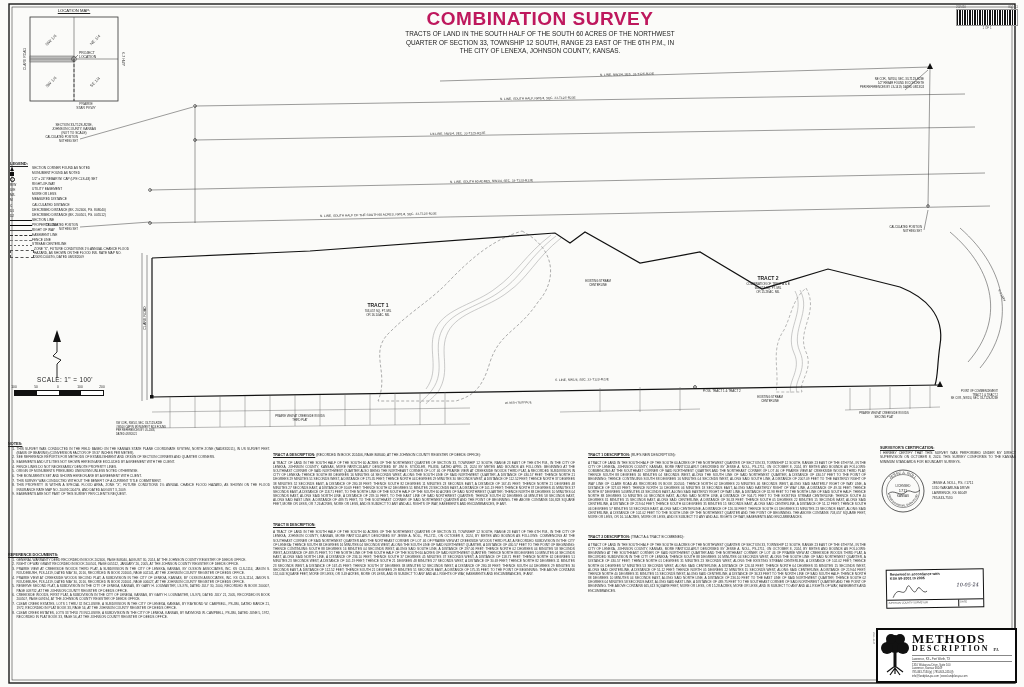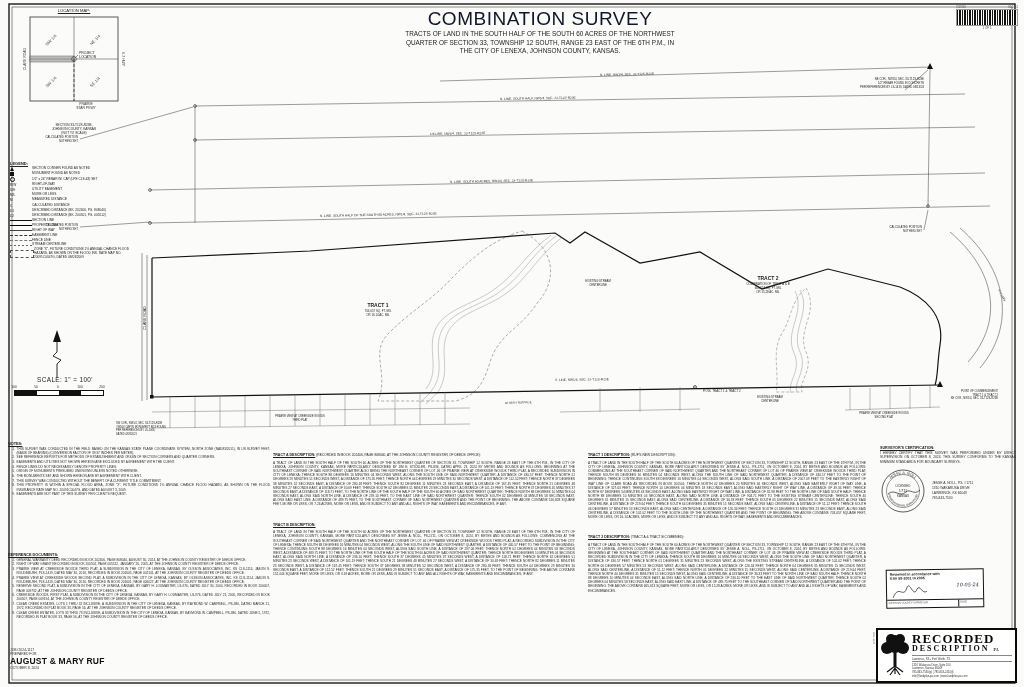--- a/index.html
+++ b/index.html
@@ -1,20 +1,20 @@
 <!DOCTYPE html>
 <html><head>
 <meta charset="utf-8">
 <style>
   html,body{margin:0;padding:0;background:#d8d6d1;font-family:"Liberation Sans",sans-serif;}
   #sheet{position:relative;width:1024px;height:687px;background:#fbfbf9;overflow:hidden;}
   .abs{position:absolute;}
   
   #titleblock{left:322px;top:8px;width:436px;text-align:center;}
-  #titleblock h1{margin:0;font-size:19px;font-weight:normal;color:#0f172a;letter-spacing:.5px;}
+  #titleblock h1{margin:0;font-size:19px;font-weight:bold;color:#be185d;letter-spacing:.5px;}
   #titleblock .sub{font-size:6.4px;color:#222;line-height:1.35;}
   
   #bcwrap{left:956px;top:5px;width:62px;}
   .bc-top{display:flex;justify-content:space-between;font-size:3px;color:#555;}
   .bars{height:15px;background:repeating-linear-gradient(90deg,#111 0 1px,#fff 1px 2px,#111 2px 4px,#fff 4px 5px);border:0.5px solid #999;}
   .bc-bot{font-size:3px;color:#555;text-align:center;}
   
   #locmap{left:16px;top:8px;width:116px;text-align:center;}
   #locmap .head{font-size:4.2px;color:#222;text-decoration:underline;}
   #locmap .caption{font-size:3.2px;color:#222;line-height:1.3;margin-top:2px;}
@@ -423,26 +423,20 @@
           <span class="li-num">7.</span>
           <span class="li-txt">CLEAR CREEK ESTATES, LOTS 1 THRU 32 INCLUSIVE, A SUBDIVISION IN THE CITY OF LENEXA, KANSAS, BY RAYMOND W. CAMPBELL, PS-380, DATED MARCH 21, 1972, RECORDED IN PLAT BOOK 33, PAGE 56, AT THE JOHNSON COUNTY REGISTER OF DEEDS OFFICE.</span>
         </div>
         <div class="nrow">
           <span class="li-num">8.</span>
           <span class="li-txt">CLEAR CREEK ESTATES, LOTS 33 THRU 73 INCLUSIVE, A SUBDIVISION IN THE CITY OF LENEXA, KANSAS, BY RAYMOND W. CAMPBELL, PS-380, DATED JUNE 5, 1972, RECORDED IN PLAT BOOK 33, PAGE 56, AT THE JOHNSON COUNTY REGISTER OF DEEDS OFFICE.</span>
         </div>
       </div>
   </div>
 
-  <div id="jobblock" class="abs">
-    <div class="j1">JOB#2024-1117</div>
-    <div class="j2">PREPARED FOR</div>
-    <div class="j3">AUGUST &amp; MARY RUF</div>
-    <div class="j4">OCTOBER 8, 2024</div>
-  </div>
 
   <div id="col1" class="abs">
     <div class="desc">
       <span class="dh">TRACT A DESCRIPTION:</span><span class="dsub"> (RECORDED IN BOOK 202406, PAGE 808040, AT THE JOHNSON COUNTY REGISTER OF DEEDS OFFICE):</span>
       <div class="dbody">A TRACT OF LAND IN THE SOUTH HALF OF THE SOUTH 60 ACRES OF THE NORTHWEST QUARTER OF SECTION 33, TOWNSHIP 12 SOUTH, RANGE 23 EAST OF THE 6TH P.M., IN THE CITY OF LENEXA, JOHNSON COUNTY, KANSAS, MORE PARTICULARLY DESCRIBED BY JIM E. STICKLER, PS-836, DATED APRIL 23, 2024 BY METES AND BOUNDS AS FOLLOWS: BEGINNING AT THE SOUTHEAST CORNER OF SAID NORTHWEST QUARTER ALSO BEING THE NORTHEAST CORNER OF LOT 46 OF PRAIRIE VIEW AT CREEKSIDE WOODS THIRD PLAT, A RECORDED SUBDIVISION IN CITY OF LENEXA; THENCE SOUTH 88 DEGREES 16 MINUTES 04 SECONDS WEST, ALONG THE SOUTH LINE OF SAID NORTHWEST QUARTER, A DISTANCE OF 430.57 FEET; THENCE NORTH 21 DEGREES 29 MINUTES 51 SECONDS WEST, A DISTANCE OF 175.35 FEET; THENCE NORTH 04 DEGREES 29 MINUTES 30 SECONDS WEST, A DISTANCE OF 112.52 FEET; THENCE NORTH 37 DEGREES 38 MINUTES 52 SECONDS EAST, A DISTANCE OF 280.18 FEET; THENCE SOUTH 82 DEGREES 11 MINUTES 23 SECONDS EAST, A DISTANCE OF 167.45 FEET; THENCE NORTH 21 DEGREES 48 MINUTES 27 SECONDS EAST, A DISTANCE OF 30.69 FEET; THENCE SOUTH 62 DEGREES 51 MINUTES 23 SECONDS EAST, A DISTANCE OF 101.19 FEET; THENCE NORTH 37 DEGREES 45 MINUTES 37 SECONDS EAST, A DISTANCE OF 118.71 FEET, TO THE NORTH LINE OF THE SOUTH HALF OF THE SOUTH 60 ACRES OF SAID NORTHWEST QUARTER; THENCE NORTH 88 DEGREES 10 MINUTES 04 SECONDS EAST, ALONG SAID NORTH LINE, A DISTANCE OF 239.10 FEET, TO THE EAST LINE OF SAID NORTHWEST QUARTER; THENCE SOUTH 02 DEGREES 04 MINUTES 58 SECONDS EAST, ALONG SAID EAST LINE, A DISTANCE OF 489.75 FEET, TO THE SOUTHEAST CORNER OF SAID NORTHWEST QUARTER AND THE POINT OF BEGINNING. THE ABOVE CONTAINS 516,828 SQUARE FEET, MORE OR LESS, OR 7.26 ACRES, MORE OR LESS, AND IS SUBJECT TO ANY AND ALL RIGHTS OF WAY, EASEMENTS AND ENCUMBRANCES, IF ANY.</div>
     </div>
     <div class="desc">
       <span class="dh">TRACT B DESCRIPTION:</span>
       <div class="dbody">A TRACT OF LAND IN THE SOUTH HALF OF THE SOUTH 60 ACRES OF THE NORTHWEST QUARTER OF SECTION 33, TOWNSHIP 12 SOUTH, RANGE 23 EAST OF THE 6TH P.M., IN THE CITY OF LENEXA, JOHNSON COUNTY, KANSAS, MORE PARTICULARLY DESCRIBED BY JESSE A. NOLL, PS-1711, ON OCTOBER 8, 2024, BY METES AND BOUNDS AS FOLLOWS: COMMENCING AT THE SOUTHEAST CORNER OF SAID NORTHWEST QUARTER AND THE NORTHEAST CORNER OF LOT 46 OF PRAIRIE VIEW AT CREEKSIDE WOODS THIRD PLAT, A RECORDED SUBDIVISION IN THE CITY OF LENEXA; THENCE SOUTH 88 DEGREES 16 MINUTES 04 SECONDS WEST, ALONG THE SOUTH LINE OF SAID NORTHWEST QUARTER, A DISTANCE OF 430.57 FEET TO THE POINT OF BEGINNING; THENCE CONTINUING SOUTH 88 DEGREES 16 MINUTES 04 SECONDS WEST, ALONG SAID SOUTH LINE, A DISTANCE OF 297.06 FEET; THENCE NORTH 02 DEGREES 04 MINUTES 58 SECONDS WEST, A DISTANCE OF 489.75 FEET, TO THE NORTH LINE OF THE SOUTH HALF OF THE SOUTH 60 ACRES OF SAID NORTHWEST QUARTER; THENCE NORTH 88 DEGREES 10 MINUTES 04 SECONDS EAST, ALONG SAID NORTH LINE, A DISTANCE OF 236.10 FEET; THENCE SOUTH 37 DEGREES 45 MINUTES 37 SECONDS WEST, A DISTANCE OF 118.71 FEET; THENCE NORTH 62 DEGREES 51 MINUTES 23 SECONDS WEST, A DISTANCE OF 101.19 FEET; THENCE SOUTH 21 DEGREES 48 MINUTES 27 SECONDS WEST, A DISTANCE OF 30.69 FEET; THENCE NORTH 82 DEGREES 11 MINUTES 23 SECONDS WEST, A DISTANCE OF 167.45 FEET; THENCE SOUTH 37 DEGREES 38 MINUTES 52 SECONDS WEST, A DISTANCE OF 280.18 FEET; THENCE SOUTH 04 DEGREES 29 MINUTES 30 SECONDS EAST, A DISTANCE OF 112.52 FEET; THENCE SOUTH 21 DEGREES 29 MINUTES 51 SECONDS EAST, A DISTANCE OF 175.35 FEET, TO THE POINT OF BEGINNING. THE ABOVE CONTAINS 152,044 SQUARE FEET, MORE OR LESS, OR 3.49 ACRES, MORE OR LESS, AND IS SUBJECT TO ANY AND ALL RIGHTS OF WAY, EASEMENTS AND ENCUMBRANCES, IF ANY.</div>
     </div>
@@ -508,21 +502,21 @@
         <circle cx="15" cy="12" r="9" fill="#111"></circle>
         <circle cx="7" cy="16" r="6" fill="#111"></circle>
         <circle cx="23" cy="16" r="6" fill="#111"></circle>
         <circle cx="11" cy="7" r="5" fill="#111"></circle>
         <circle cx="20" cy="7" r="5" fill="#111"></circle>
         <rect x="13.5" y="20" width="3" height="14" fill="#111"></rect>
         <path d="M15,34 L7,40 M15,34 L23,40 M15,34 L15,42 M15,36 L10,43 M15,36 L20,43" stroke="#111" stroke-width="1.2"></path>
       </svg>
     </div>
     <div class="ftext">
-      <div class="fn1">RECORDED</div>
+      <div class="fn1">METHODS</div>
       <div class="fn2"><span>DESCRIPTION</span> <span class="pa">PA</span></div>
       <div class="tag">Lawrence, KS  ▪  Fort Worth, TX</div>
       <div class="addr">
         <div>1310 Wakarusa Drive, Suite 100</div>
         <div>Lawrence, Kansas 66049</div>
         <div>785-843-7530(p) | 785-843-2410(f)</div>
         <div>info@landplan-pa.com | www.landplan-pa.com</div>
       </div>
     </div>
   </div>

